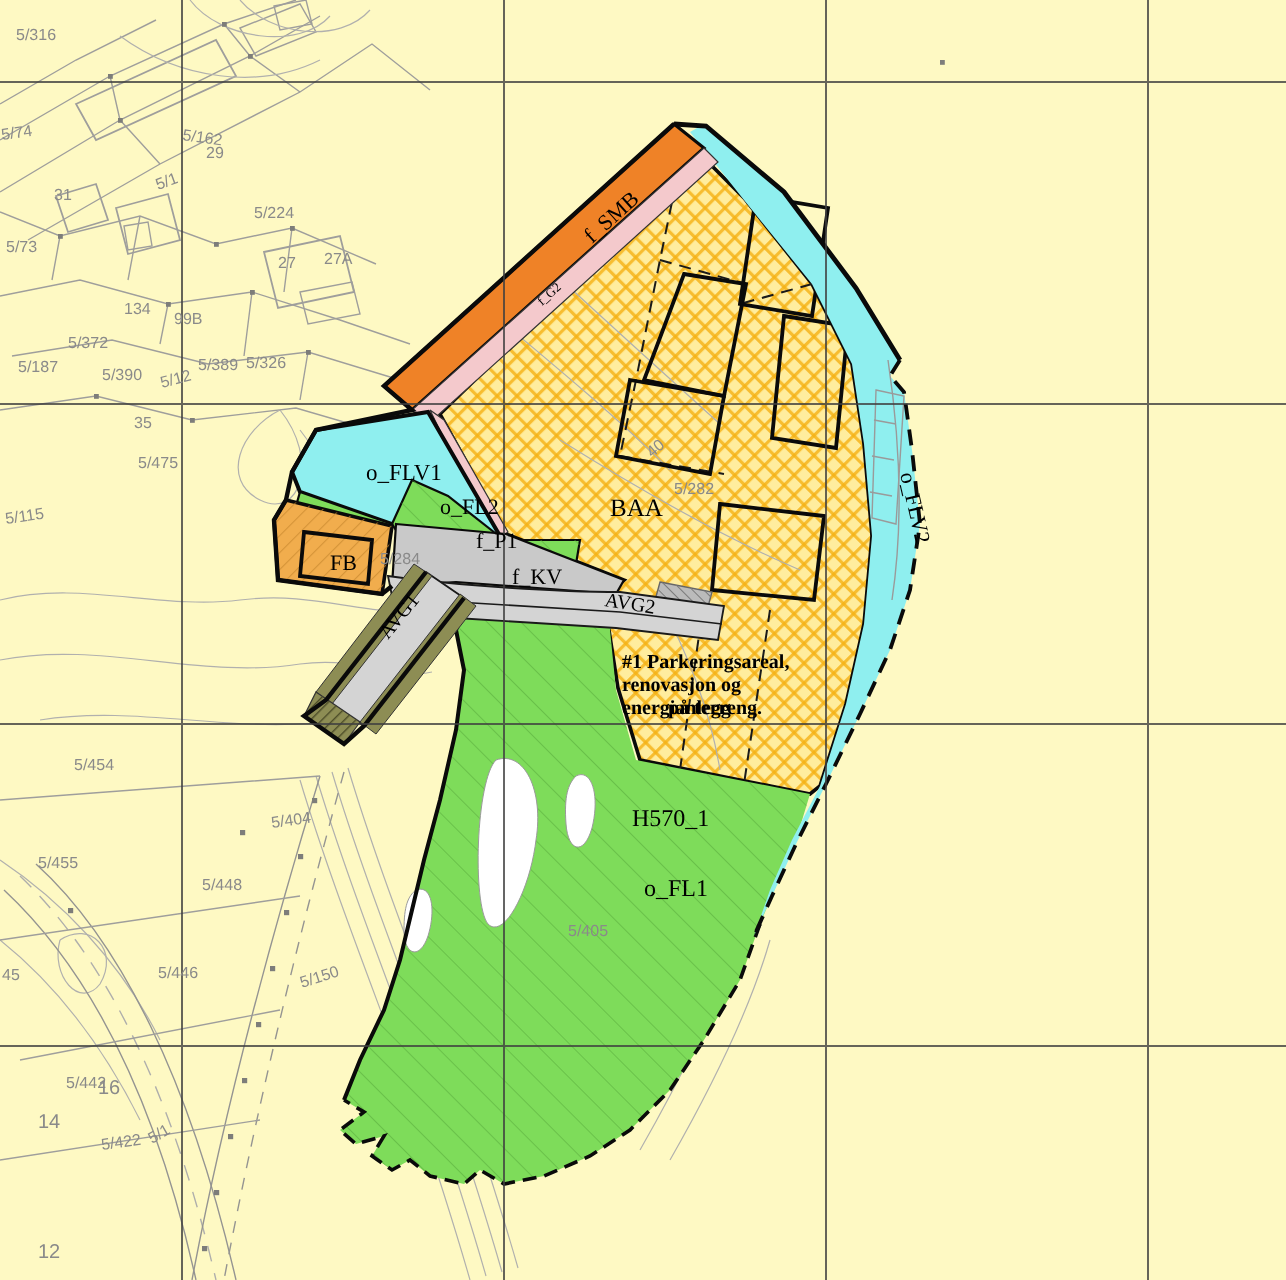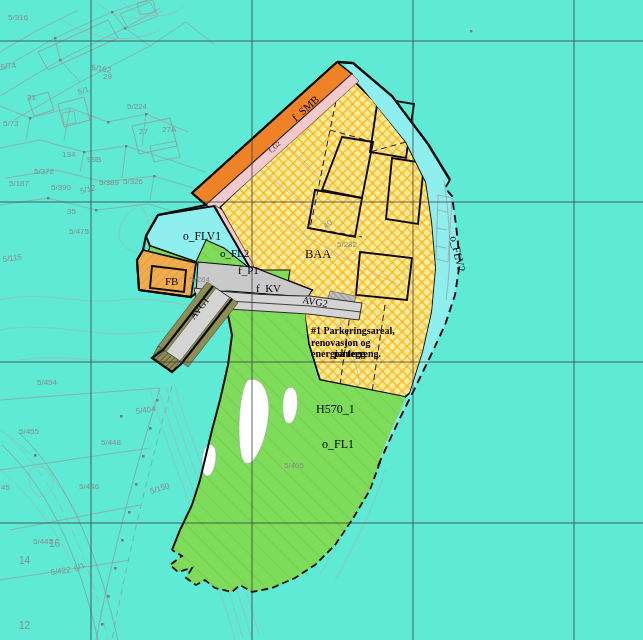--- a/index.html
+++ b/index.html
@@ -1,16 +1,16 @@
 <!DOCTYPE html>
 <html style="--orange: #EF8227; --pink: #F4C9CC; --cyan: #8FEFEF; --yellow_base: #FFED9E; --yellow_stripe: #F5B114; --green: #7EDC5A; --green_hatch: #55A83B; --road_gray: #D4D4D4; --p1_gray: #C9C9C9; --olive: #8D8D54; --fb_orange: #F1AD4D; --fb_hatch: #C9882F; --grid: #3F3F3F; --base_line: #9A9A9A; --base_text: #8a8a8a; --boundary: #0A0A0A;"><head>
 <meta charset="utf-8">
 <style>
   html,body{margin:0;padding:0;background:#ffffff;}
-  .stage{position:relative;width:643px;height:640px;background:#5eead4;overflow:hidden;
+  .stage{position:relative;width:643px;height:640px;background:#fef9c3;overflow:hidden;
          font-family:"Liberation Serif", serif;}
   svg{display:block;}
   text{user-select:none;}
   .zone-label{fill:#000; font-family:"Liberation Serif", serif;}
   .note-label{fill:#000; font-weight:bold; font-family:"Liberation Serif", serif;}
   .cad-label{fill:var(--base_text,#8a8a8a); font-family:"Liberation Sans", sans-serif;}
 </style>
 </head>
 <body>
 

